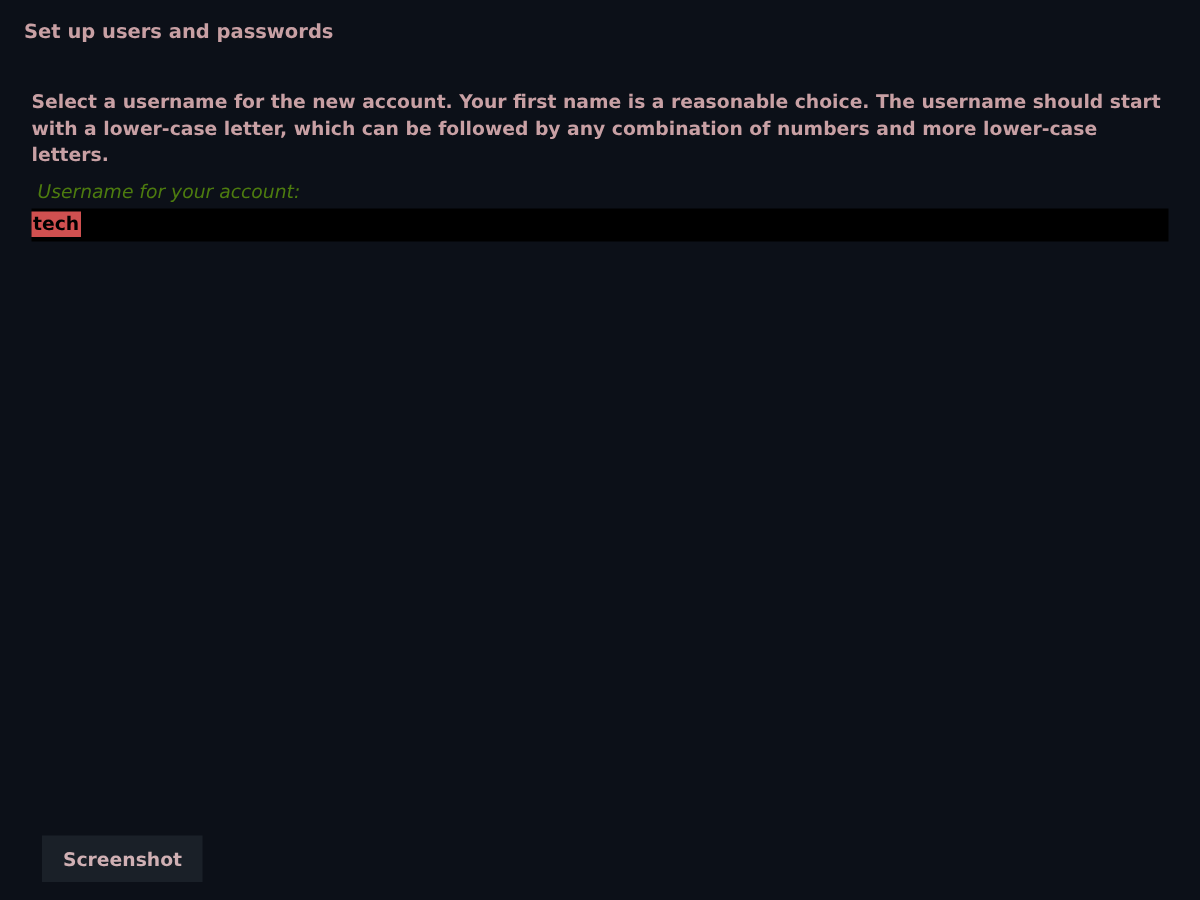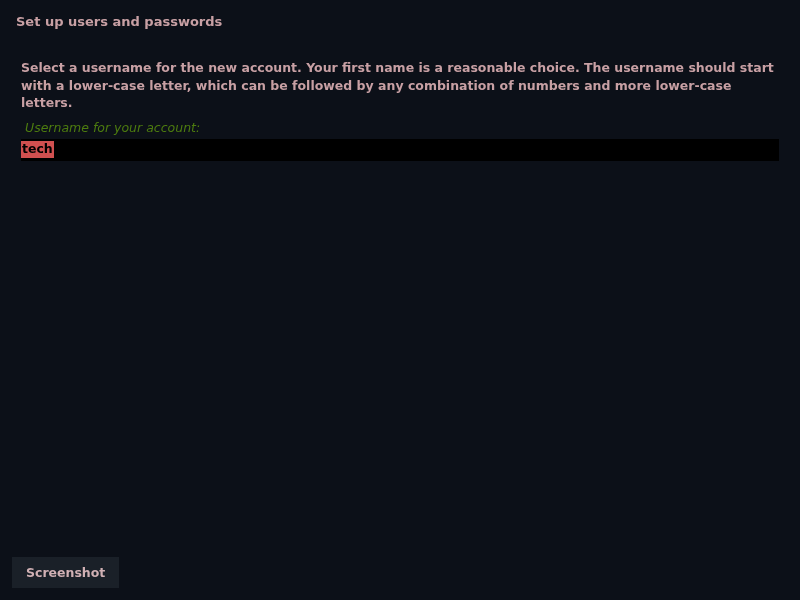--- a/index.html
+++ b/index.html
@@ -64,20 +64,21 @@
       bottom: 0;
       left: 0;
       right: 0;
       height: 46px;
       display: flex;
       align-items: center;
       padding: 0 12px 10px 12px;
     }
     .footer-left {
       flex: 0 0 auto;
+      margin-left: 16px;
     }
     .footer-right {
       margin-left: auto;
       display: flex;
       gap: 8px;
     }
     .btn {
       background: #1a2028;
       color: #d0b0b4;
       border: none;

